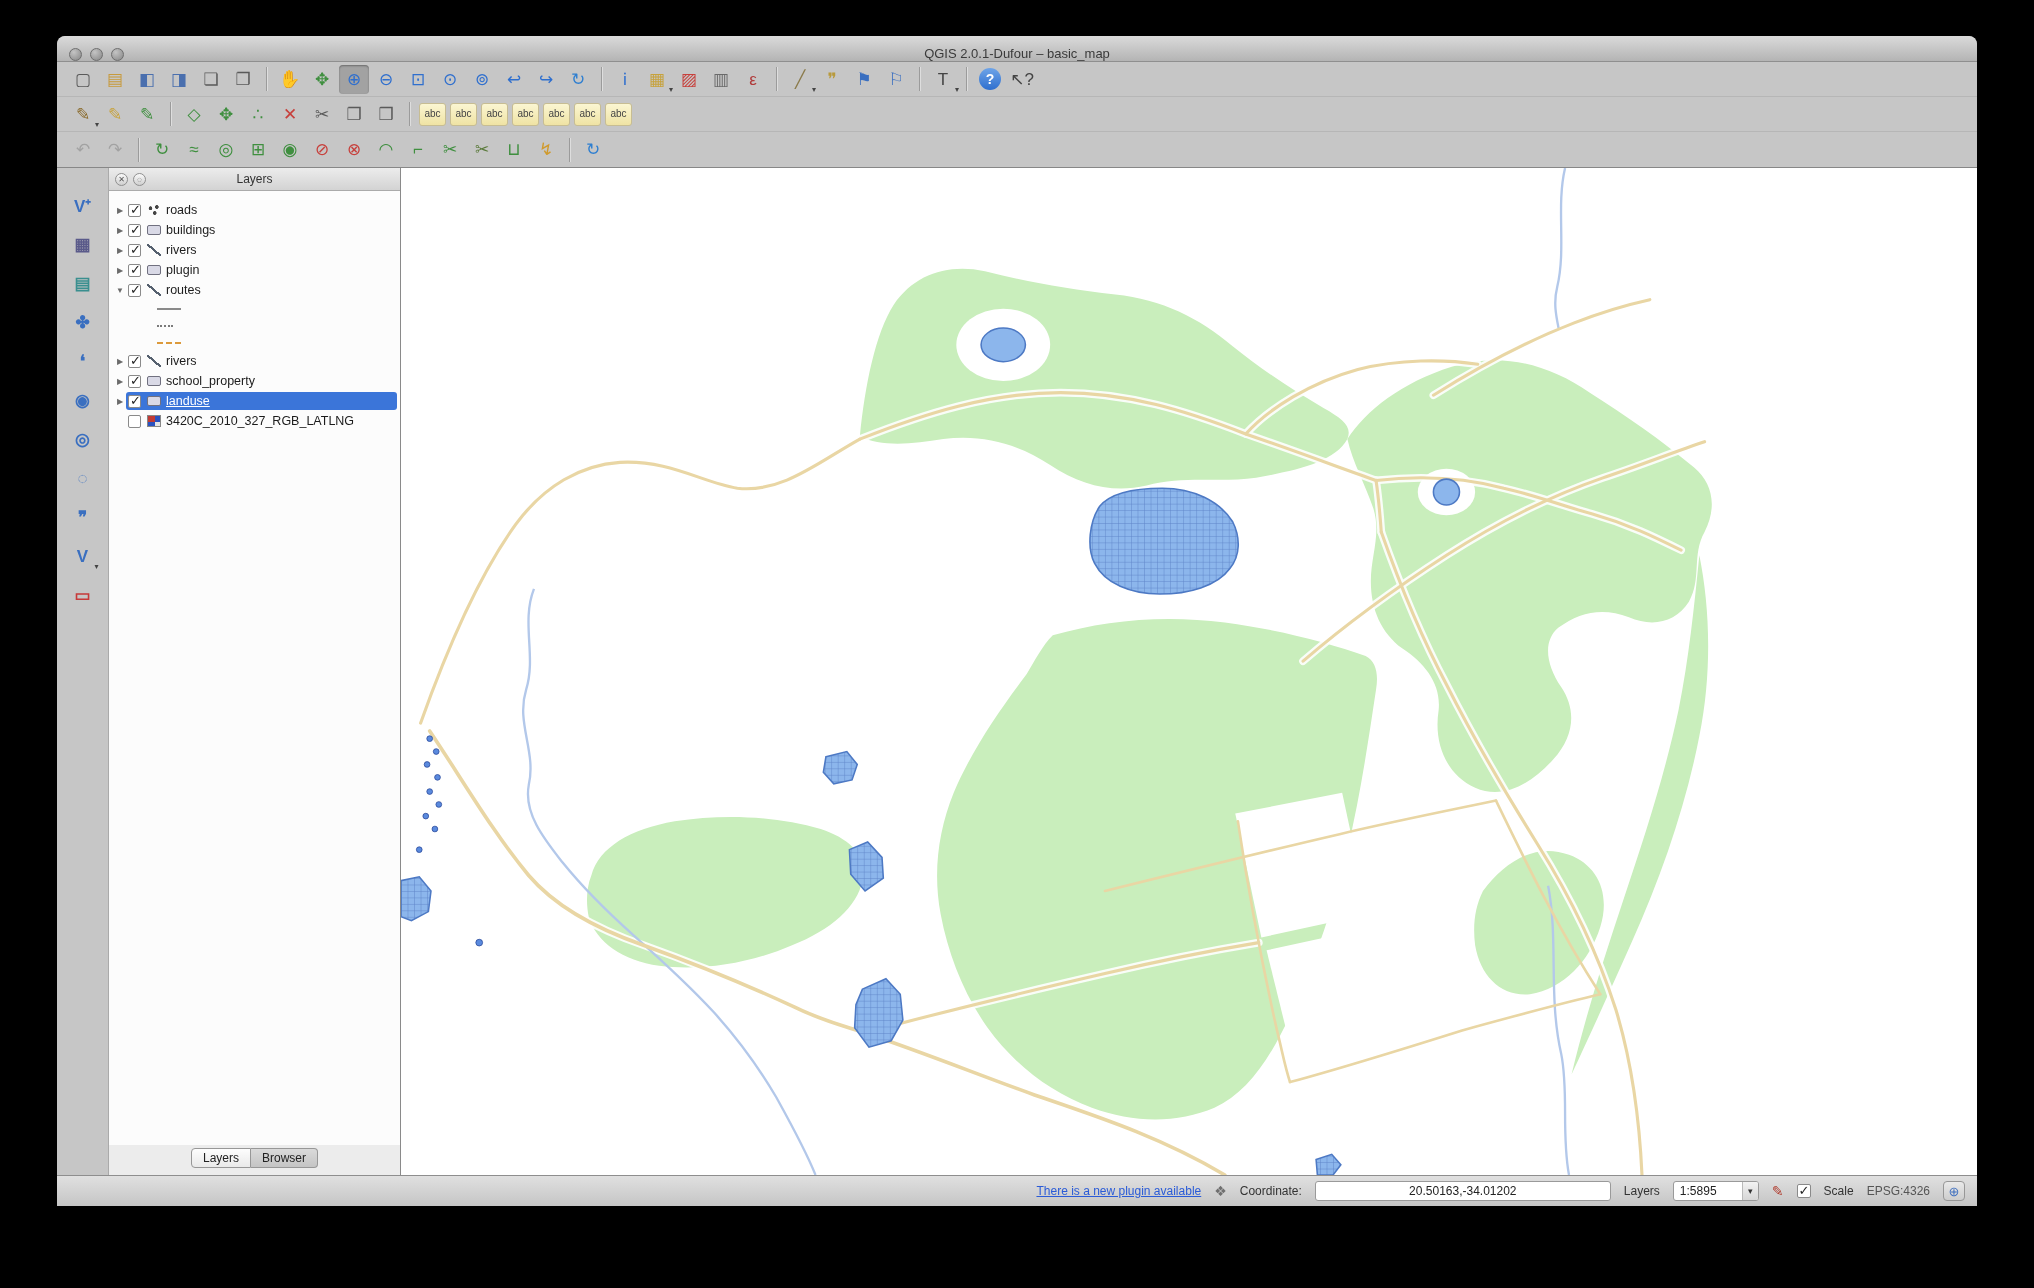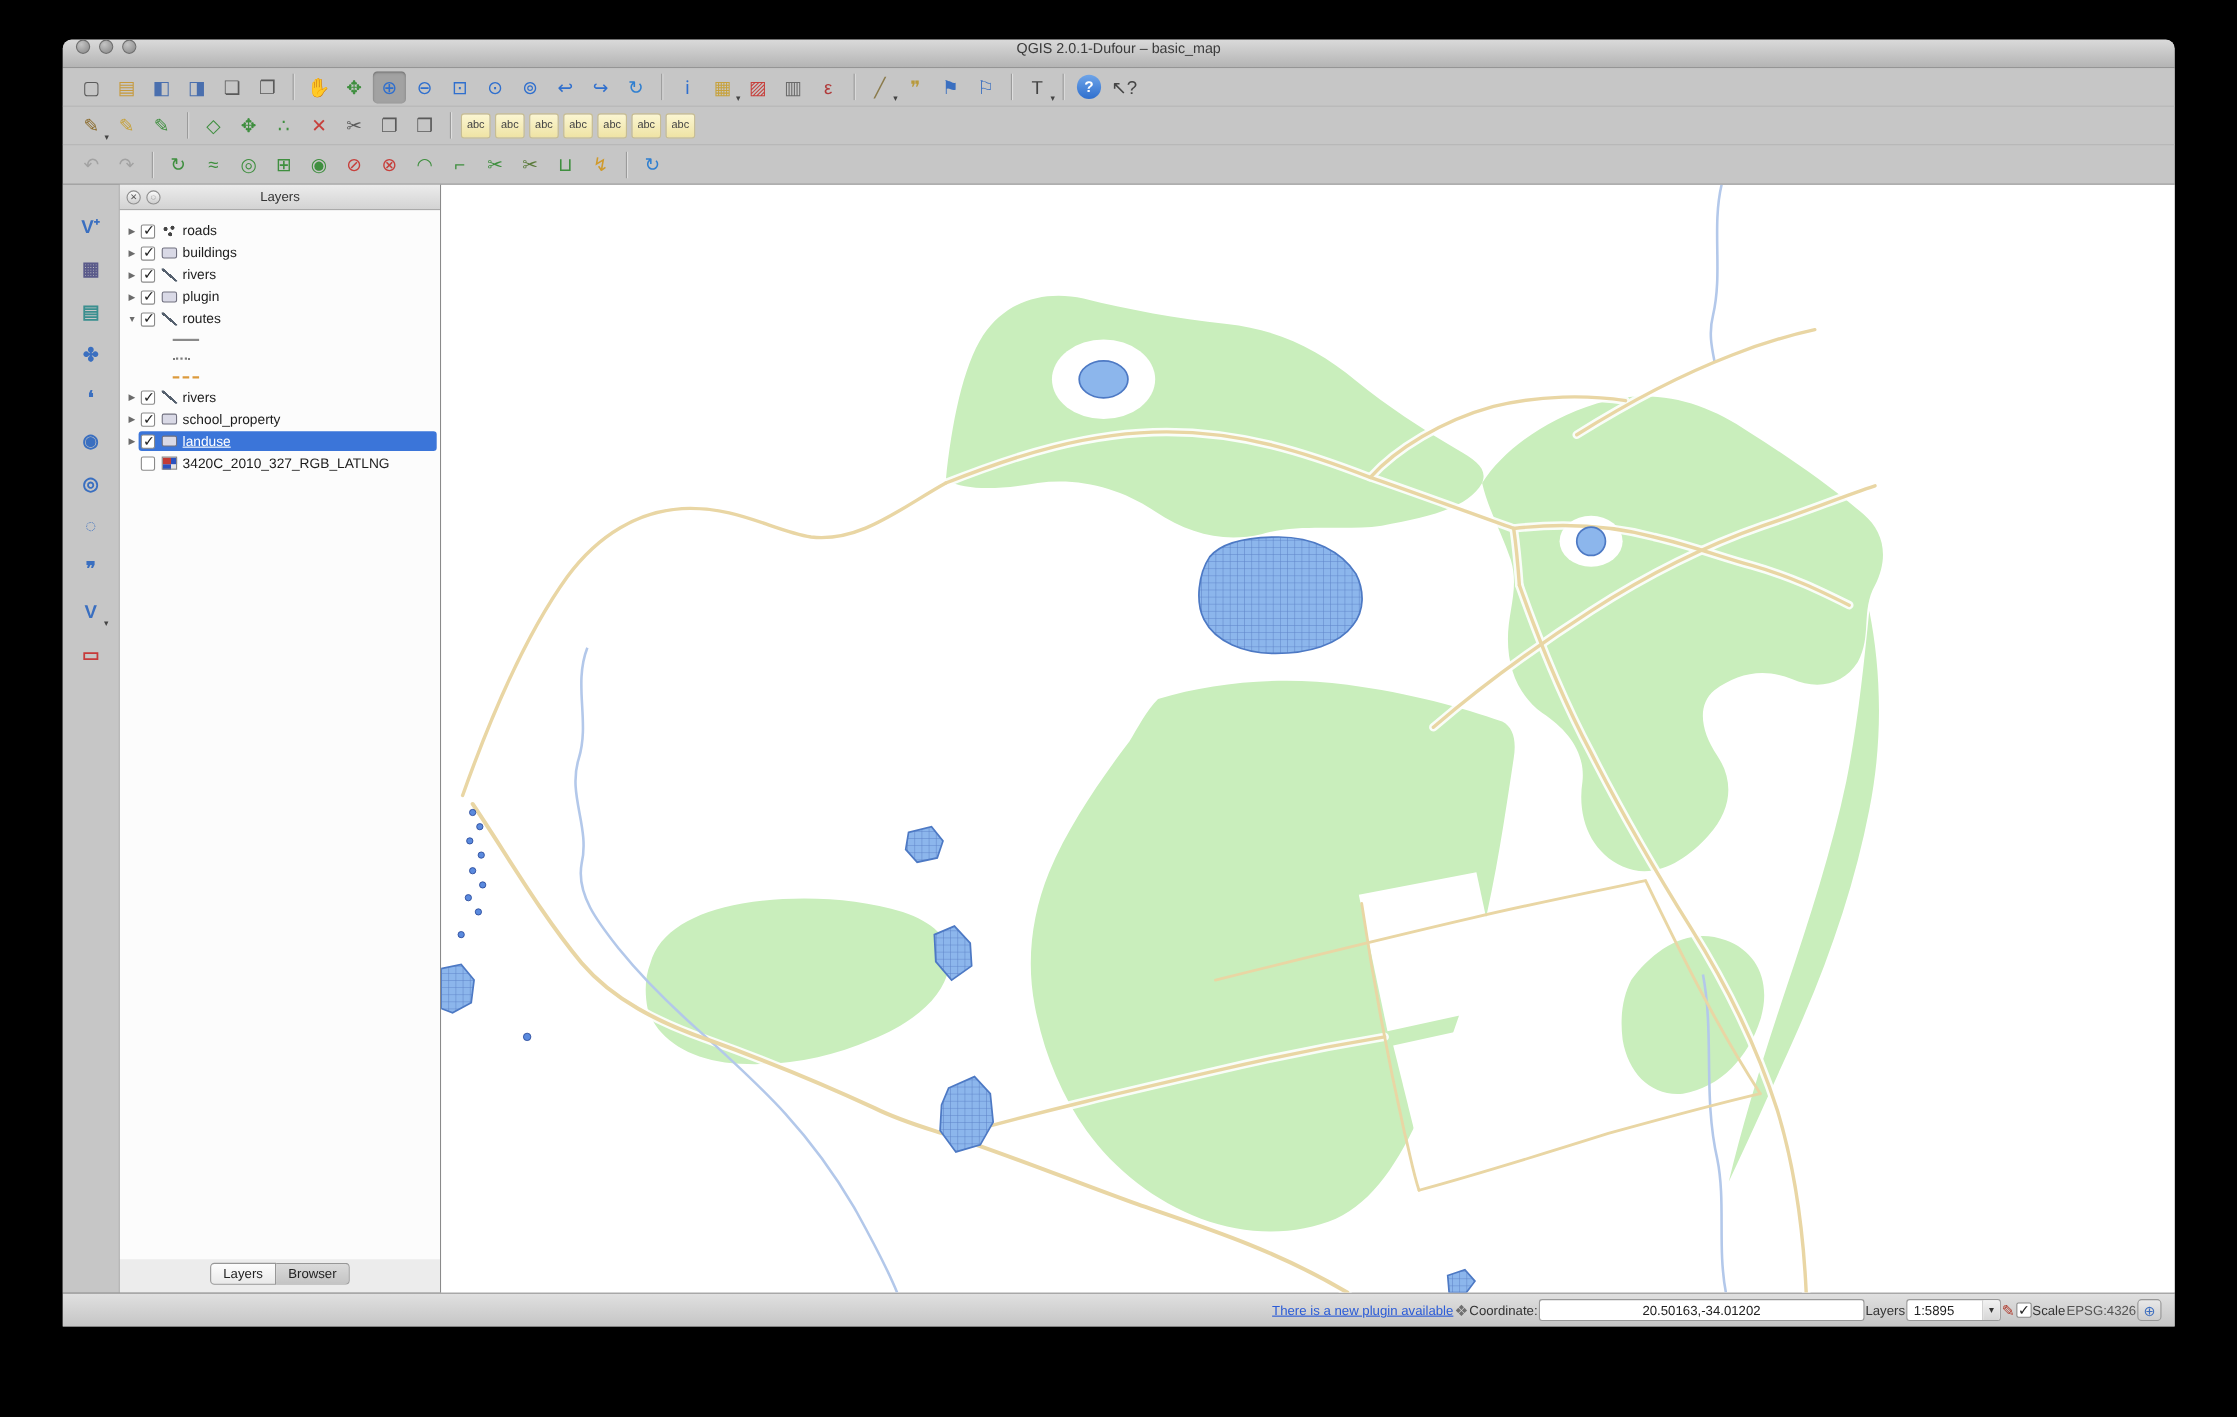--- a/index.html
+++ b/index.html
@@ -9,21 +9,21 @@
   .screen { position:relative; width:2034px; height:1288px; background:#000; }
 
   .window { position:absolute; left:57px; top:36px; width:1920px; height:1170px;
             background:#c9c9c9; border-radius:8px 8px 0 0;
             box-shadow:0 30px 70px rgba(0,0,0,.7); overflow:hidden;
             display:flex; flex-direction:column; }
 
   
   .titlebar { height:26px; flex:0 0 26px; background:linear-gradient(#dadada,#b4b4b4);
               border-bottom:1px solid #8f8f8f; border-radius:8px 8px 0 0;
-              display:flex; align-items:flex-start; position:relative; }
+              display:flex; align-items:flex-end; position:relative; }
   .traffic { display:flex; gap:8px; margin-left:12px; z-index:2; }
   .tl { width:13px; height:13px; border-radius:50%;
         background:radial-gradient(circle at 35% 30%, #c4c4c4, #868686);
         border:1px solid #6e6e6e; }
   .title { position:absolute; left:0; right:0; text-align:center;
            font-size:13px; color:#3a3a3a; }
 
   
   .toolbars { background:#c6c6c6; border-bottom:1px solid #878787; flex:0 0 auto; }
   .tbrow { display:flex; align-items:center; height:35px; padding-left:10px;
@@ -111,21 +111,21 @@
   .ptab:last-child { border-radius:0 4px 4px 0; border-left:none; }
   .ptab.active { background:linear-gradient(#fdfdfd,#e9e9e9); }
 
   
   .map-canvas { flex:1 1 auto; background:#fff; position:relative; cursor:crosshair; }
   .map-canvas svg { position:absolute; inset:0; width:100%; height:100%; display:block; }
 
   
   .statusbar { height:31px; flex:0 0 31px; background:linear-gradient(#e0e0e0,#c5c5c5);
                border-top:1px solid #8e8e8e; display:flex; align-items:center;
-               gap:1px; padding:0 12px; font-size:12px; color:#333; }
+               gap:13px; padding:0 12px; font-size:12px; color:#333; }
   .sb-spacer { flex:1 1 auto; }
   .plugin-link { color:#2a5bd7; text-decoration:underline; font-size:12px; cursor:pointer; }
   .sb-icon { font-size:14px; color:#6f6f6f; }
   .sb-icon.paint { color:#b03a2c; }
   .coord-input { width:296px; height:20px; border:1px solid #9a9a9a; border-radius:3px;
                  background:#fff; font-family:"Liberation Sans",sans-serif;
                  font-size:12px; text-align:center; color:#222; }
   .scale-combo { width:86px; height:20px; background:#fff; border:1px solid #9a9a9a;
                  border-radius:3px; display:flex; align-items:center; }
   .scale-combo .val { flex:1 1 auto; padding-left:6px; font-size:12px; color:#222; }

